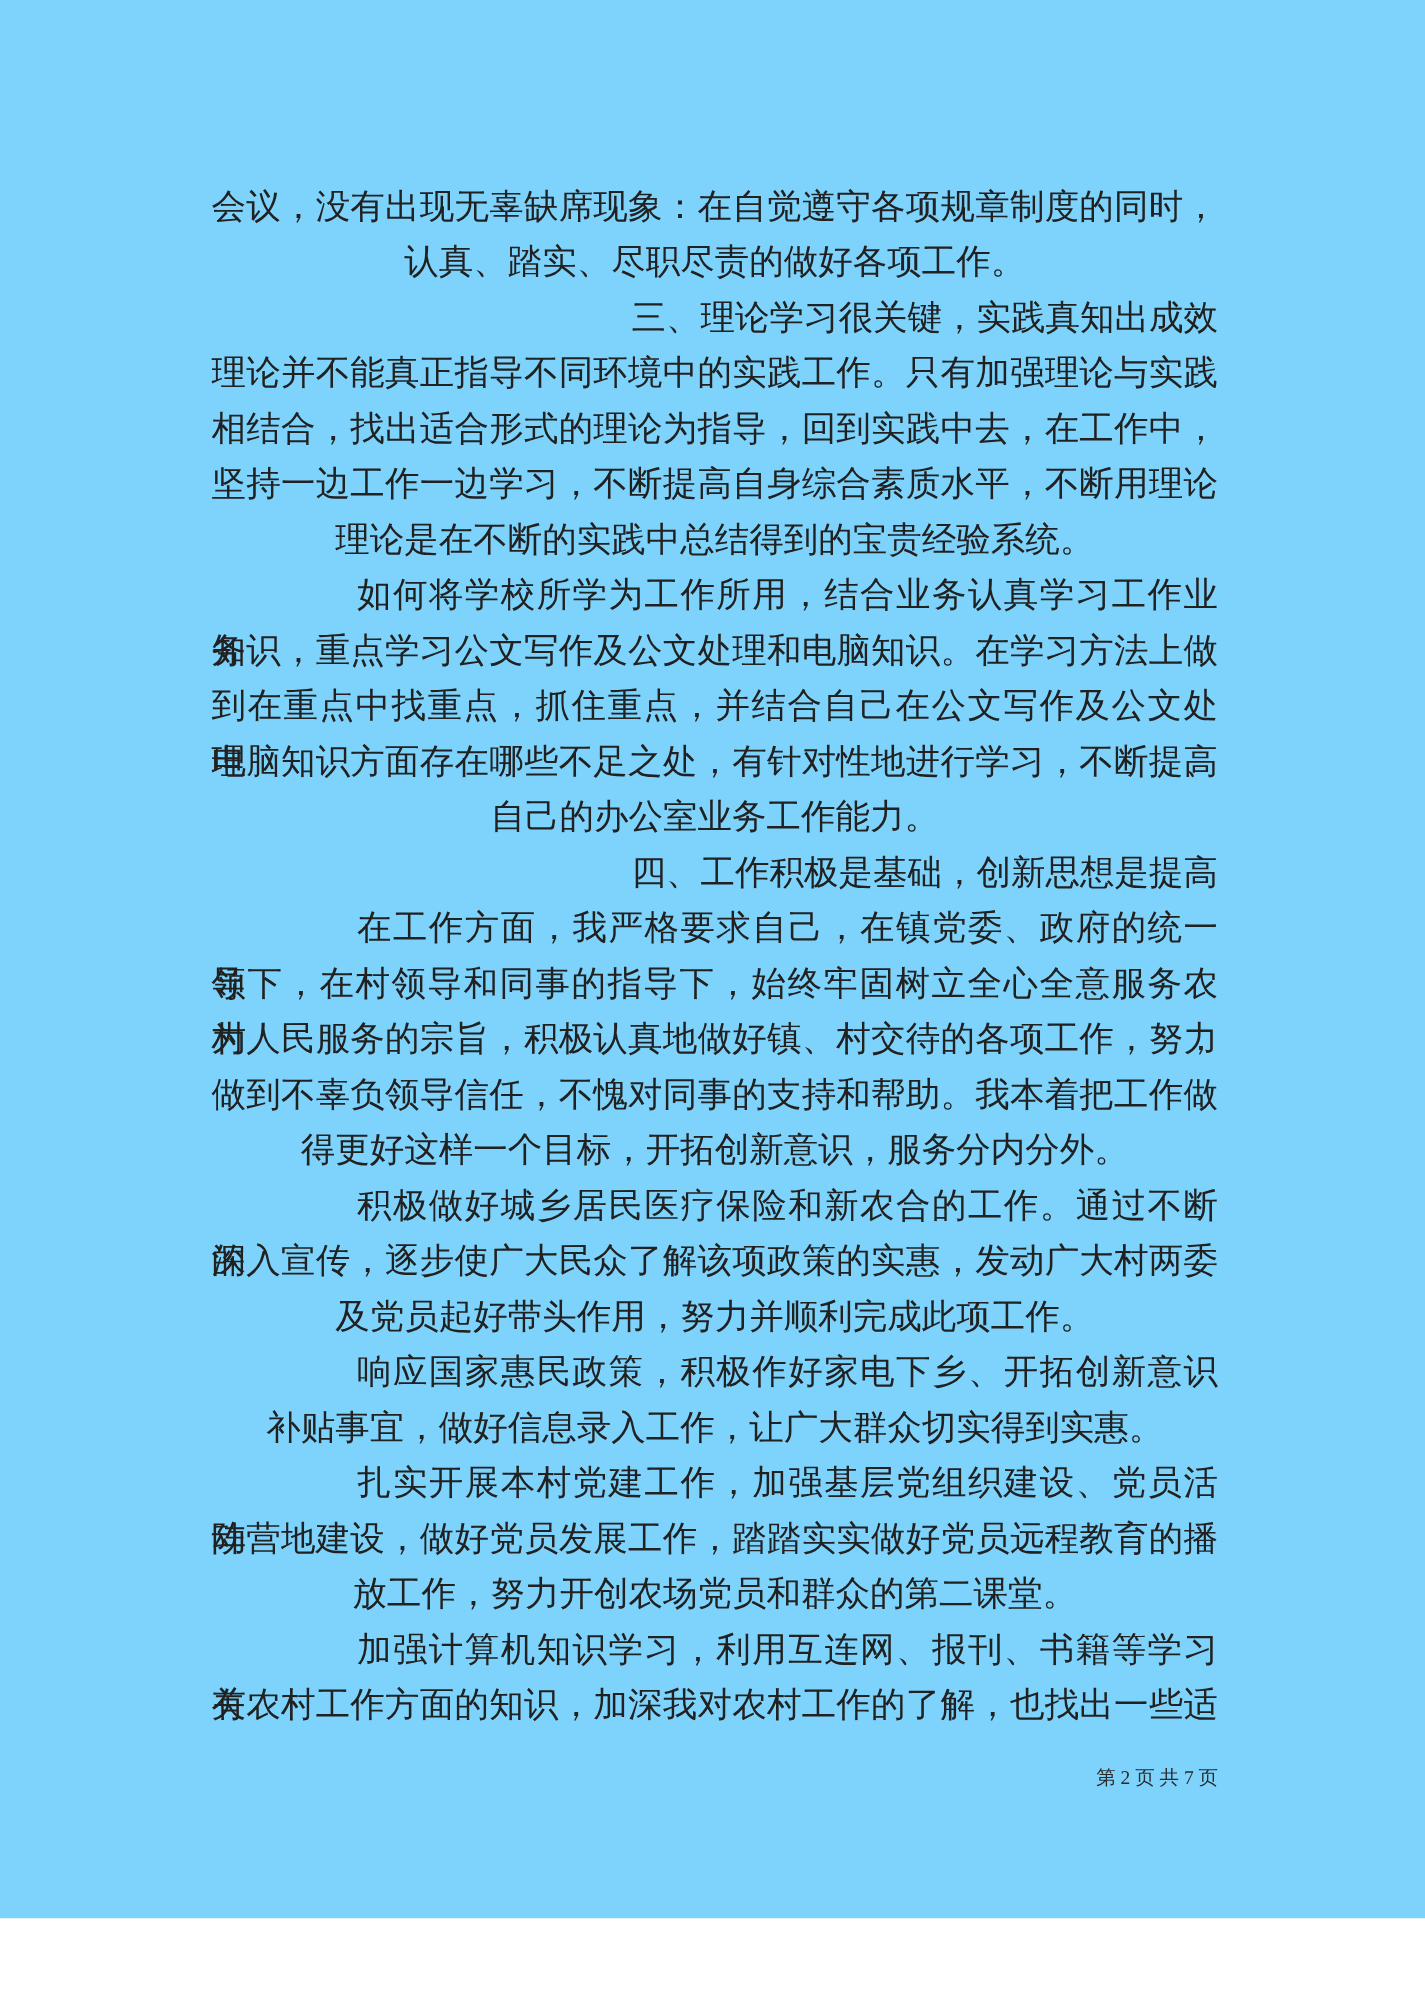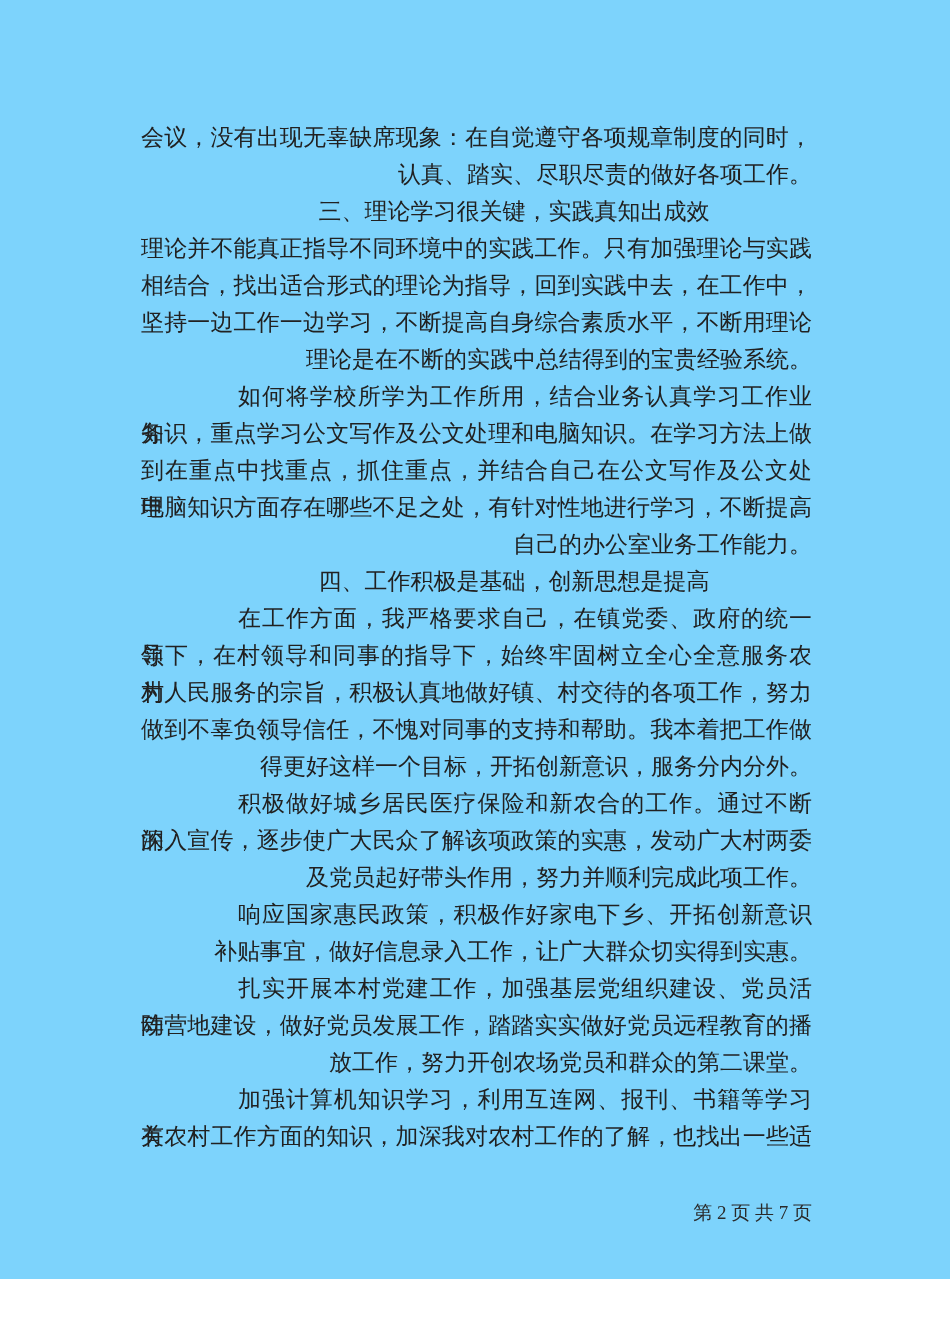--- a/index.html
+++ b/index.html
@@ -36,31 +36,31 @@
     text-align: justify;
     text-align-last: justify;
   }
   
   .line.first-full {
     text-indent: 97px;
   }
   
   .line.heading {
     text-indent: 75px;
-    text-align: center;
+    text-align: right;
   }
   
   .line.flush-end {
-    text-align: right;
+    text-align: center;
   }
   .page-footer {
     position: absolute;
     right: 138px;
-    top: 1200px;
-    font-size: 19px;
+    top: 1172px;
+    font-size: 13px;
     line-height: 26px;
     color: #2a2a2a;
     font-family: "Liberation Serif", serif;
   }
 </style>
 </head>
 <body>
 
 <div class="page">
   <div class="text-block">

